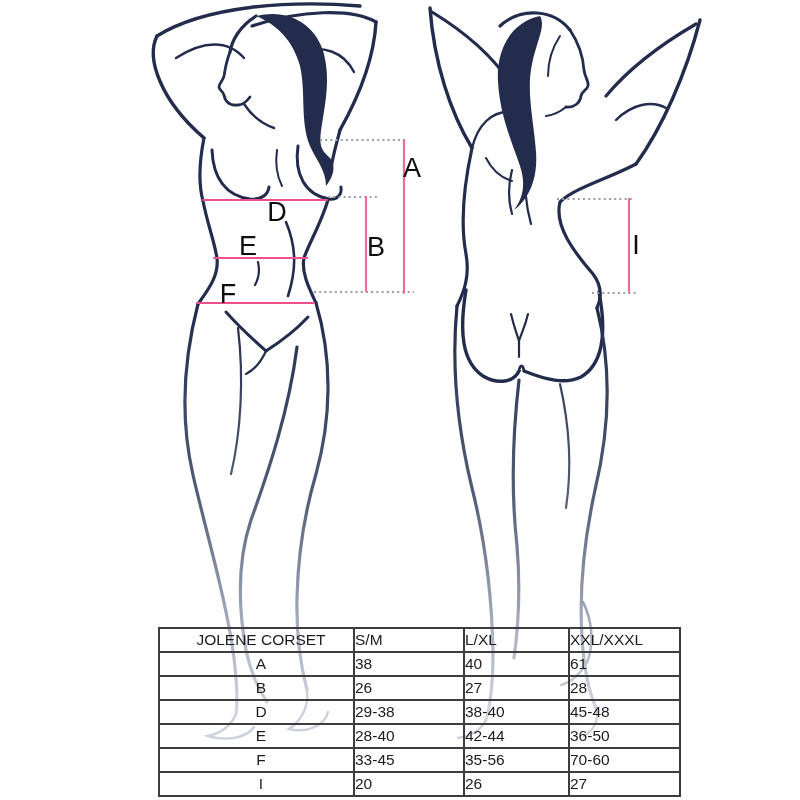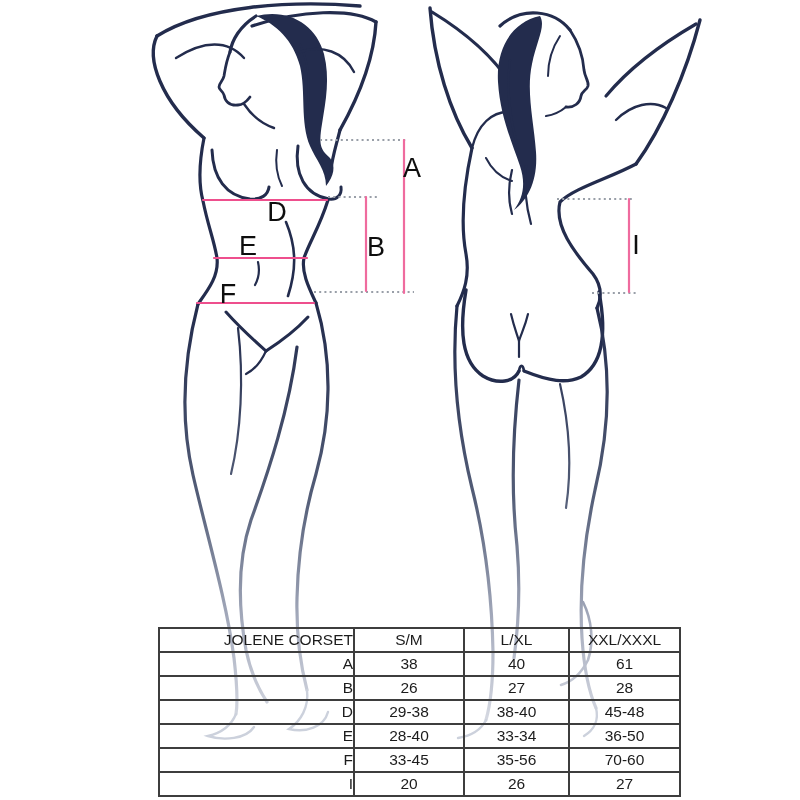--- a/index.html
+++ b/index.html
@@ -7,23 +7,23 @@
          font-family:"Liberation Sans", sans-serif;}
   #figures-svg{position:absolute;left:0;top:0;z-index:1;}
   .measure-label{position:absolute;z-index:3;transform:translate(-50%,-50%);
                  font-size:27px;color:#0e0e0e;font-family:"Liberation Sans",sans-serif;
                  letter-spacing:0;line-height:1;}
   #size-table-wrap{position:absolute;left:158px;top:627px;width:521px;z-index:2;}
   table.size-table{border-collapse:collapse;table-layout:fixed;width:521px;
                    background:transparent;}
   table.size-table th, table.size-table td{
       border:2px solid #3d3d3d;height:20px;padding:1px 0 1px 0;
-      font-size:15.5px;font-weight:400;color:#1c1c1c;text-align:center;
+      font-size:15.5px;font-weight:400;color:#1c1c1c;text-align:left;
       font-family:"Liberation Sans",sans-serif;background:transparent;}
-  table.size-table .rowhead{ text-align:right;padding-left:9px; }
+  table.size-table .rowhead{ text-align:center;padding-left:9px; }
   col.c0{width:195px;} col.c1{width:110px;} col.c2{width:105px;} col.c3{width:111px;}
 </style>
 </head>
 <body>
 
 <div id="stage">
 
   <svg id="figures-svg" width="800" height="800" viewBox="0 0 800 800" fill="none">
     <defs>
       <linearGradient id="legFade" gradientUnits="userSpaceOnUse" x1="0" y1="310" x2="0" y2="730">
@@ -182,21 +182,21 @@
         </tr>
         <tr>
           <td class="rowhead">D</td>
           <td>29-38</td>
           <td>38-40</td>
           <td>45-48</td>
         </tr>
         <tr>
           <td class="rowhead">E</td>
           <td>28-40</td>
-          <td>33-34</td>
+          <td>42-44</td>
           <td>36-50</td>
         </tr>
         <tr>
           <td class="rowhead">F</td>
           <td>33-45</td>
           <td>35-56</td>
           <td>70-60</td>
         </tr>
         <tr>
           <td class="rowhead">I</td>

